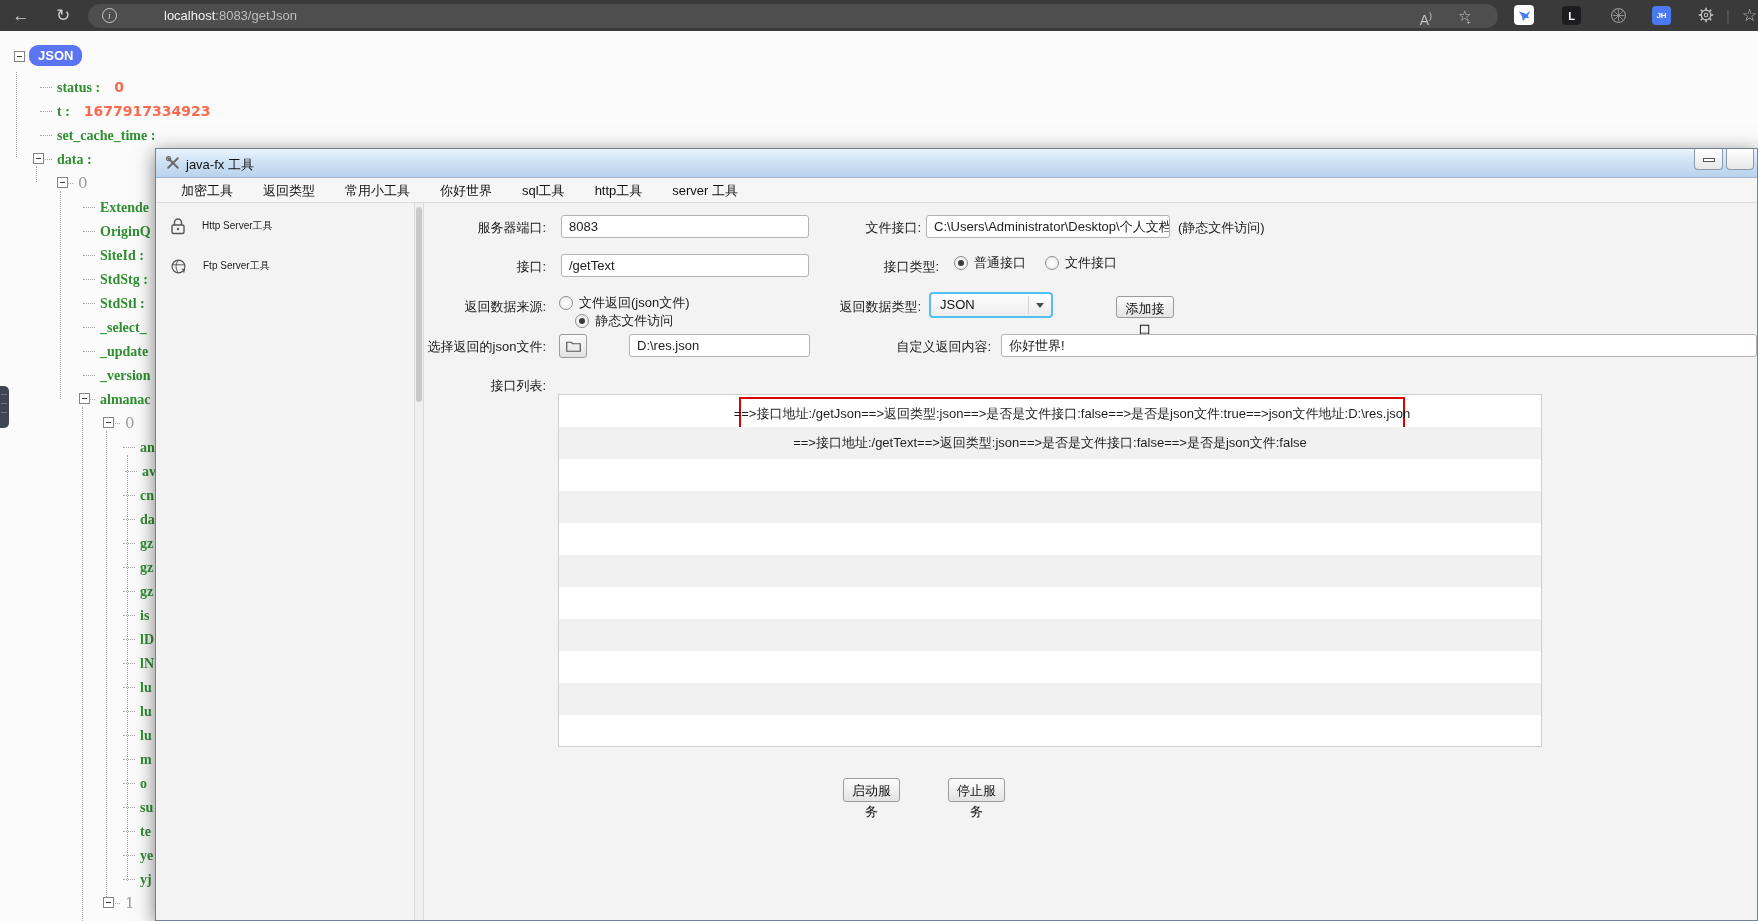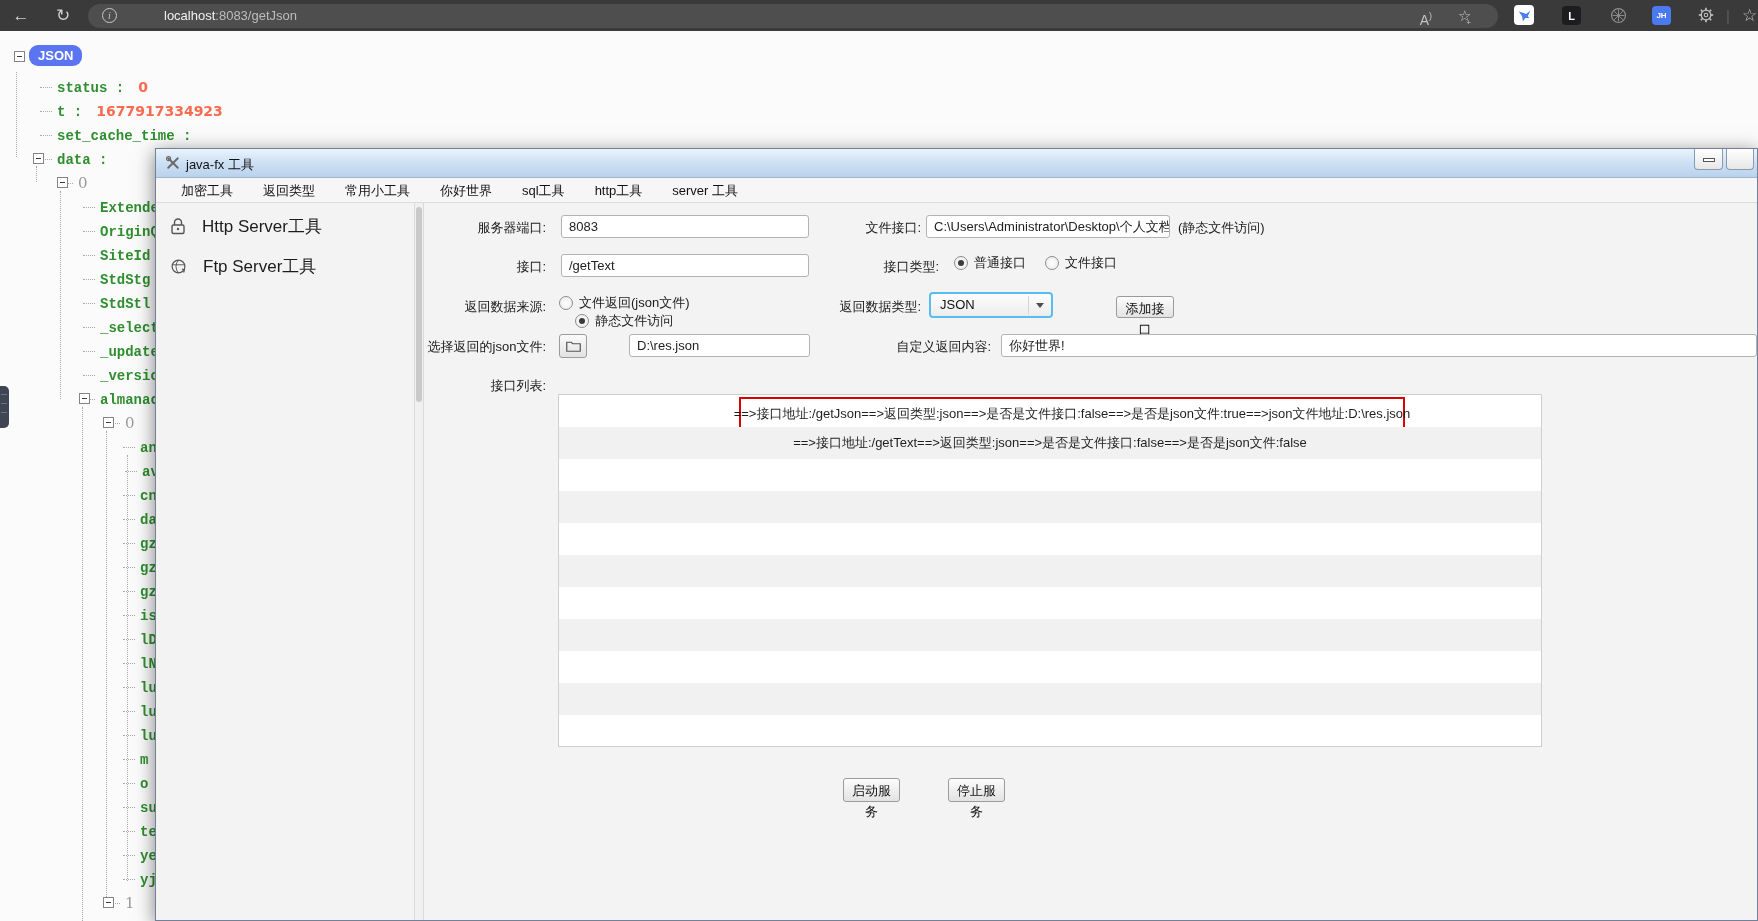--- a/index.html
+++ b/index.html
@@ -20,21 +20,21 @@
   .pill-right { position:absolute; top:0; height:24px; color:#c3c3c3; }
   .ext-tile { position:absolute; top:5px; width:20px; height:20px; border-radius:4px; display:flex; align-items:center; justify-content:center; }
   .badge-letter { font-weight:bold; color:#fff; }
   .tb-glyph { position:absolute; top:0; height:31px; line-height:31px; color:#c3c3c3; font-size:15px; }
 
   
   .json-root-badge { position:absolute; left:29px; top:45px; background:#5b74f1; color:#fff; font-weight:bold; font-size:13px; padding:3px 9px; border-radius:9px; }
   .mbox { position:absolute; width:11px; height:11px; background:#fff; border:1px solid #848484; }
   .mbox::after { content:""; position:absolute; left:2px; top:4px; width:5px; height:1px; background:#3c3c3c; }
   .trow { position:absolute; height:20px; line-height:20px; white-space:nowrap; }
-  .tkey { font-weight:bold; font-size:14px; color:#2f8f2f; font-family:Liberation Mono, monospace; }
+  .tkey { font-weight:bold; font-size:14px; color:#2f8f2f; font-family:Liberation Serif, serif; }
   .tval { font-weight:bold; font-size:14px; color:#fa6a4f; margin-left:14px; font-family:"DejaVu Sans",sans-serif; }
   .tnum { font-size:15px; color:#9a9a9a; font-family:"DejaVu Serif",serif; }
   .rail { position:absolute; width:0; border-left:1px dotted #a8a8a8; }
   .stub { position:absolute; height:0; border-top:1px dotted #a8a8a8; width:12px; }
 
   .side-handle { position:absolute; left:0; top:386px; width:9px; height:42px; background:#3f4553; border-radius:0 5px 5px 0; }
   .side-handle i { display:block; height:0; border-top:1px solid #6a7282; margin:8px 2px 0 1px; }
 
   
   .win { position:absolute; left:155px; top:148px; width:1603px; height:773px; background:#f3f3f3;
@@ -44,21 +44,21 @@
          font-size:13px; color:#111; }
   .win-title-text { position:absolute; left:30px; top:7px; }
   .win-btn { position:absolute; top:0; height:21px; width:29px; background:linear-gradient(#ffffff,#e7e7e7);
          border:1px solid #8a9bb0; border-top:none; border-radius:0 0 4px 4px; }
   .win-btn .bar { position:absolute; left:8px; top:9px; width:12px; height:4px; border:1px solid #555; background:#fff; }
   .menu-bar { position:absolute; left:0; top:29px; right:0; height:25px; background:#f6f6f6; border-bottom:1px solid #dcdcdc;
          display:flex; align-items:center; padding-left:10px; }
   .menu-item { font-size:13px; color:#111; padding:0 15px; height:25px; line-height:25px; }
 
   .side-item { position:absolute; left:14px; width:230px; height:28px; display:flex; align-items:center; gap:16px; }
-  .side-item .lbl-txt { font-size:17px; color:#1c1c1c; }
+  .side-item .lbl-txt { font-size:10px; color:#1c1c1c; }
   .v-scroll { position:absolute; left:258px; top:54px; bottom:0; width:10px; background:#f0f0f0; border-left:1px solid #dadada; border-right:1px solid #dadada; }
   .v-thumb { position:absolute; left:1px; width:6px; top:4px; height:195px; background:#c9c9c9; border-radius:3px; }
 
   .lbl { position:absolute; font-size:13px; color:#1a1a1a; text-align:right; white-space:nowrap; }
   .inp { position:absolute; height:23px; background:#fff; border:1px solid #b3b3b3; border-radius:3px;
          font-size:13px; color:#222; padding:0 7px; line-height:21px; white-space:nowrap; overflow:hidden; }
   .note { position:absolute; font-size:13px; color:#1a1a1a; white-space:nowrap; }
   .radio-group { position:absolute; display:flex; align-items:center; }
   .radio { display:flex; align-items:center; margin-right:19px; }
   .rdot { width:14px; height:14px; border-radius:50%; border:1px solid #8d8d8d; background:radial-gradient(#ffffff,#e9e9e9); position:relative; }

